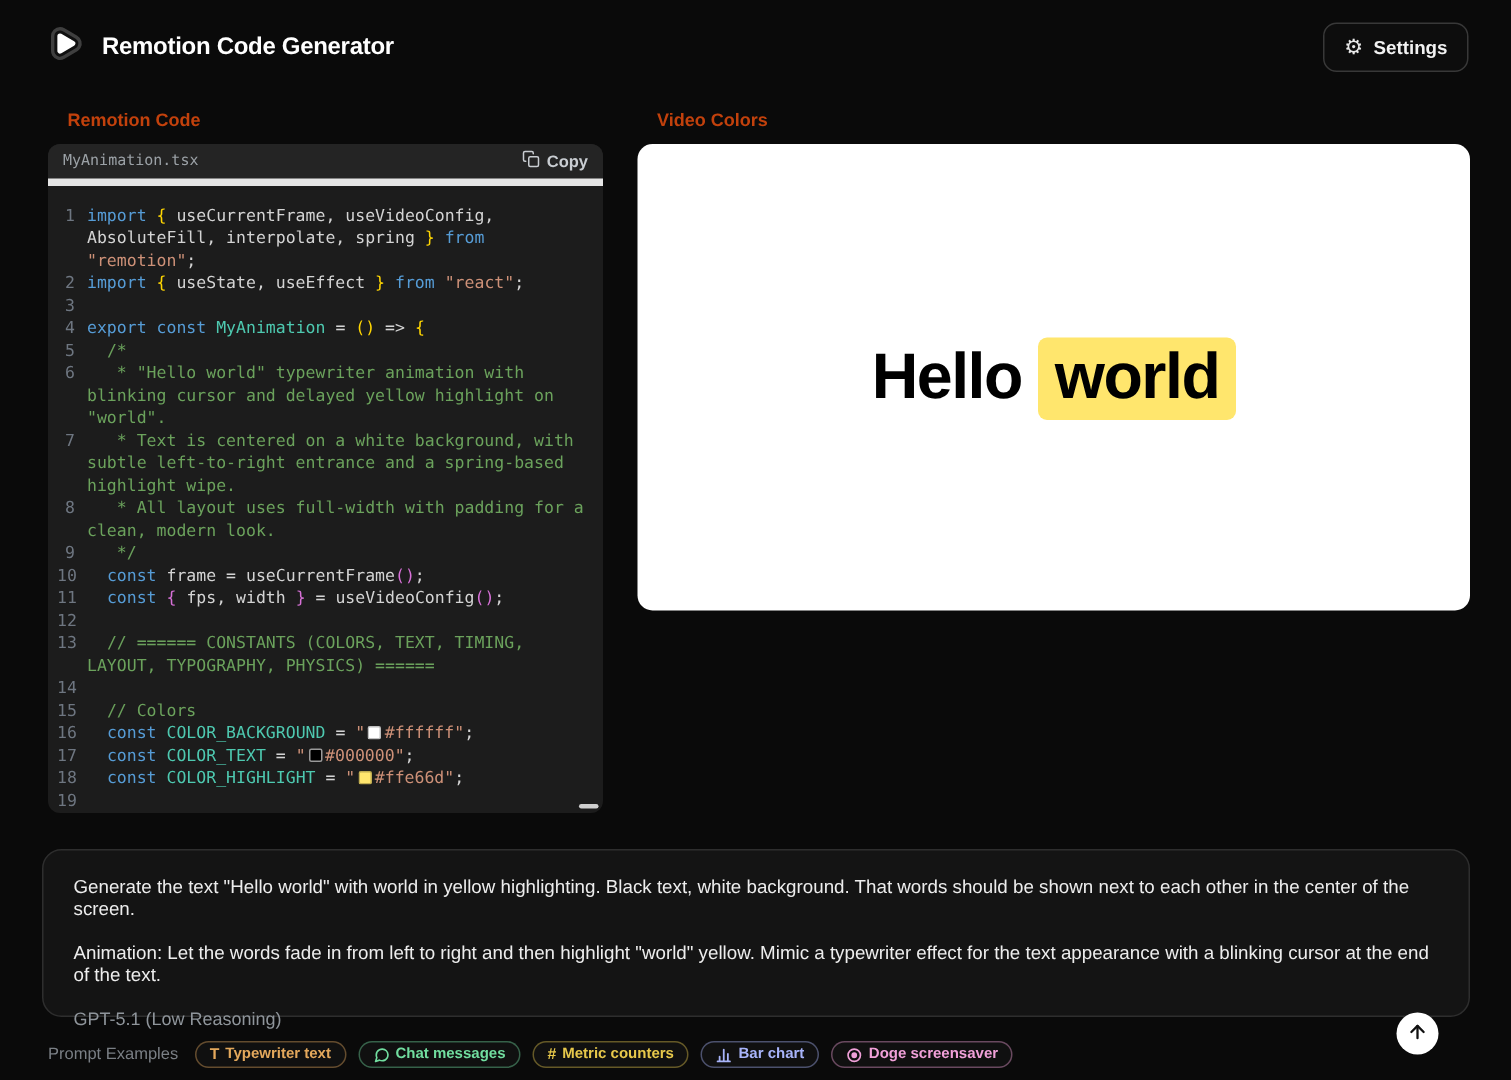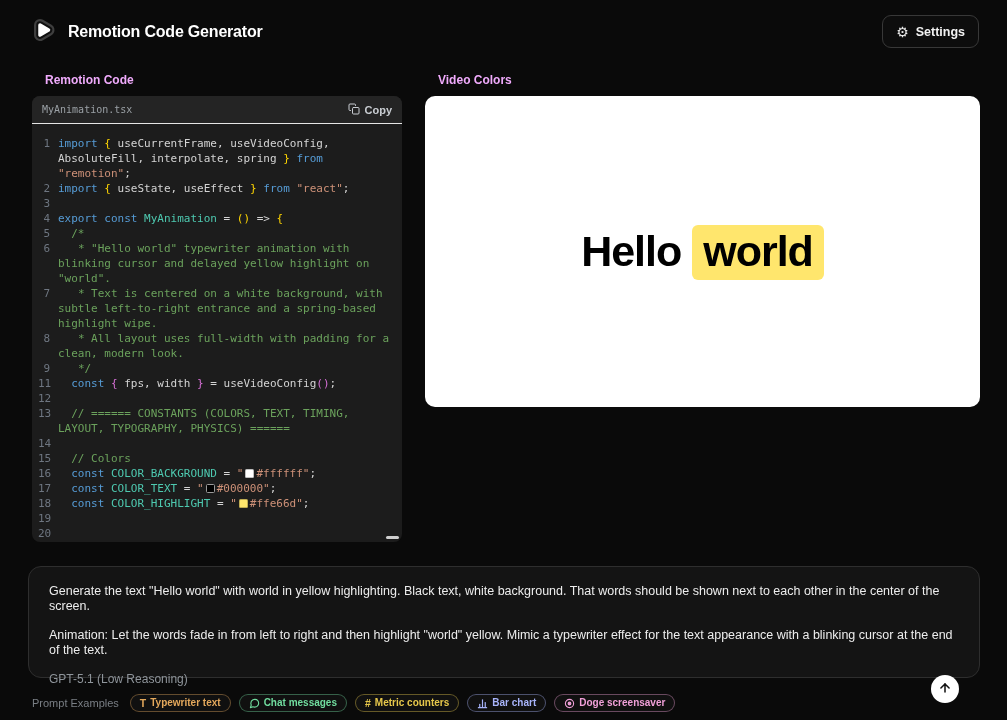--- a/index.html
+++ b/index.html
@@ -13,26 +13,26 @@
   .brand-title { color:#fff; font-size:16px; font-weight:bold; letter-spacing:-0.2px; }
   .settings-btn { display:flex; align-items:center; gap:7px; height:33px; padding:0 13px;
                   background:#0d0d0d; border:1px solid #383838; border-radius:9px;
                   color:#f2f2f2; font-size:12.5px; font-weight:600; cursor:pointer; }
   .gear { font-family:"DejaVu Sans", sans-serif; font-size:14px; color:#e8e8e8; line-height:1; }
 
   
   .main { display:flex; gap:23px; padding:0 27px 0 32px; }
   .col-left { width:370px; flex:none; }
   .col-right { flex:1; }
-  .sec-label { color:#f0abfc; font-size:12px; font-weight:700; margin:10px 0 9px;padding-left:13px; }
+  .sec-label { color:#c2410c; font-size:12px; font-weight:700; margin:10px 0 9px;padding-left:13px; }
 
   
   .code-panel { background:#1c1c1c; border-radius:8px; height:446px; position:relative;
                 display:flex; flex-direction:column; overflow:hidden; }
-  .code-head { height:28px; flex:none; background:#242424; border-bottom:1px solid #e5e5e5;
+  .code-head { height:28px; flex:none; background:#242424; border-bottom:5px solid #e5e5e5;
                display:flex; align-items:center; justify-content:space-between; padding:0 10px; }
   .filename { font-family:"DejaVu Sans Mono", monospace; font-size:10px; color:#9ba1a6; }
   .copy-btn { display:flex; align-items:center; gap:5px; background:none; border:none;
               color:#c9cdd2; font-size:11px; font-weight:600; cursor:pointer;
               font-family:"Liberation Sans", sans-serif; }
   .code-body { flex:1; padding:12px 4px 8px 6px; font-family:"DejaVu Sans Mono", monospace;
                font-size:11px; line-height:15px; overflow:hidden; }
   .cl { display:flex; }
   .ln { flex:none; width:20px; text-align:right; padding-right:8px; color:#6e7681; user-select:none; }
   .ct { flex:1; white-space:pre-wrap; word-break:break-word; padding-right:8px; color:#d4d4d4; }
@@ -140,20 +140,24 @@
           </div>
           <div class="cl">
             <span class="ln">8</span>
             <div class="ct"><span class="com">   * All layout uses full-width with padding for a clean, modern look.</span></div>
           </div>
           <div class="cl">
             <span class="ln">9</span>
             <div class="ct"><span class="com">   */</span></div>
           </div>
           <div class="cl">
+            <span class="ln">10</span>
+            <div class="ct"><span class="pl">  </span><span class="kw">const</span><span class="pl"> frame = useCurrentFrame</span><span class="b2">()</span><span class="pl">;</span></div>
+          </div>
+          <div class="cl">
             <span class="ln">11</span>
             <div class="ct"><span class="pl">  </span><span class="kw">const </span><span class="b2">{ </span><span class="pl">fps, width </span><span class="b2">} </span><span class="pl">= useVideoConfig</span><span class="b2">()</span><span class="pl">;</span></div>
           </div>
           <div class="cl">
             <span class="ln">12</span>
             <div class="ct">&nbsp;</div>
           </div>
           <div class="cl">
             <span class="ln">13</span>
             <div class="ct"><span class="com">  // ====== CONSTANTS (COLORS, TEXT, TIMING, LAYOUT, TYPOGRAPHY, PHYSICS) ======</span></div>

